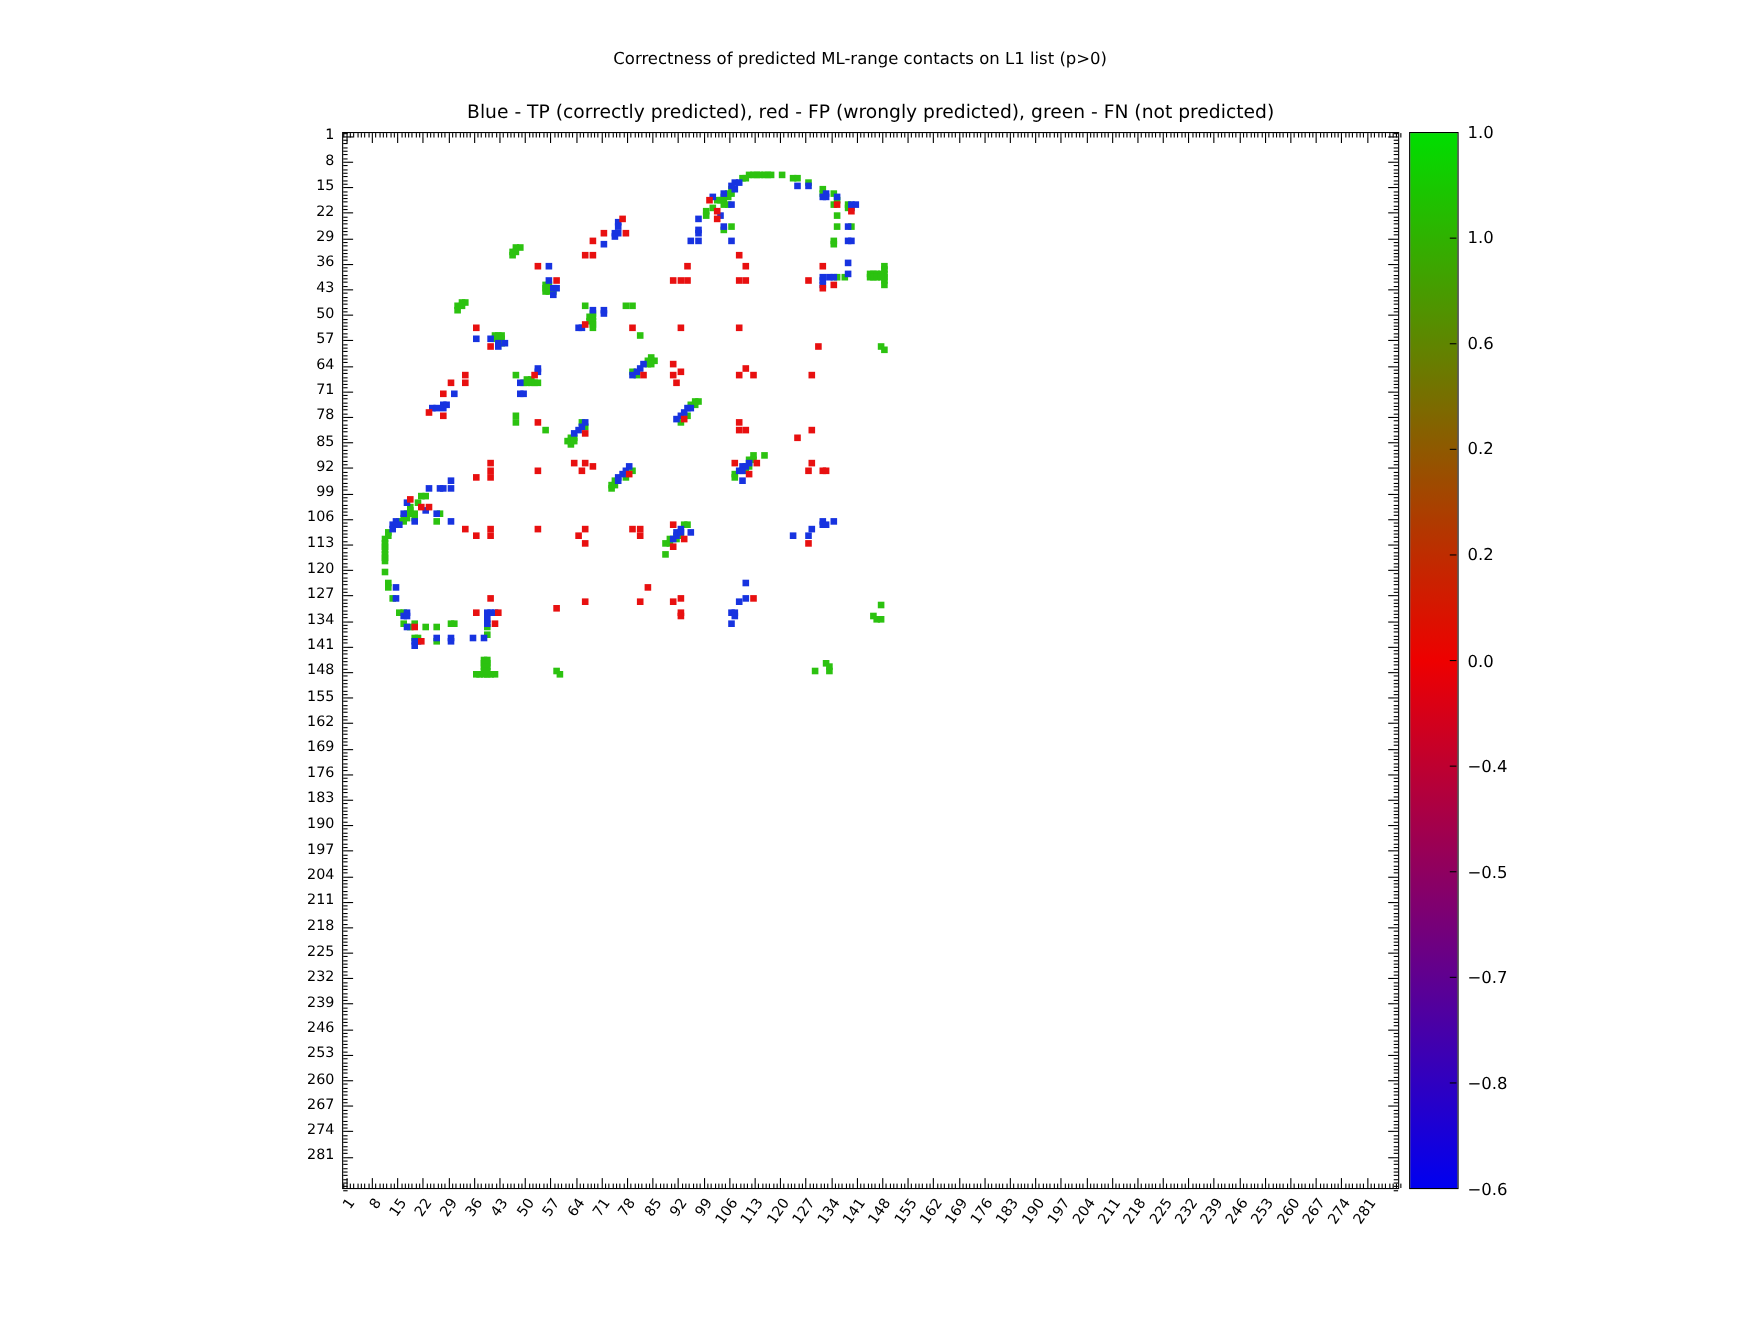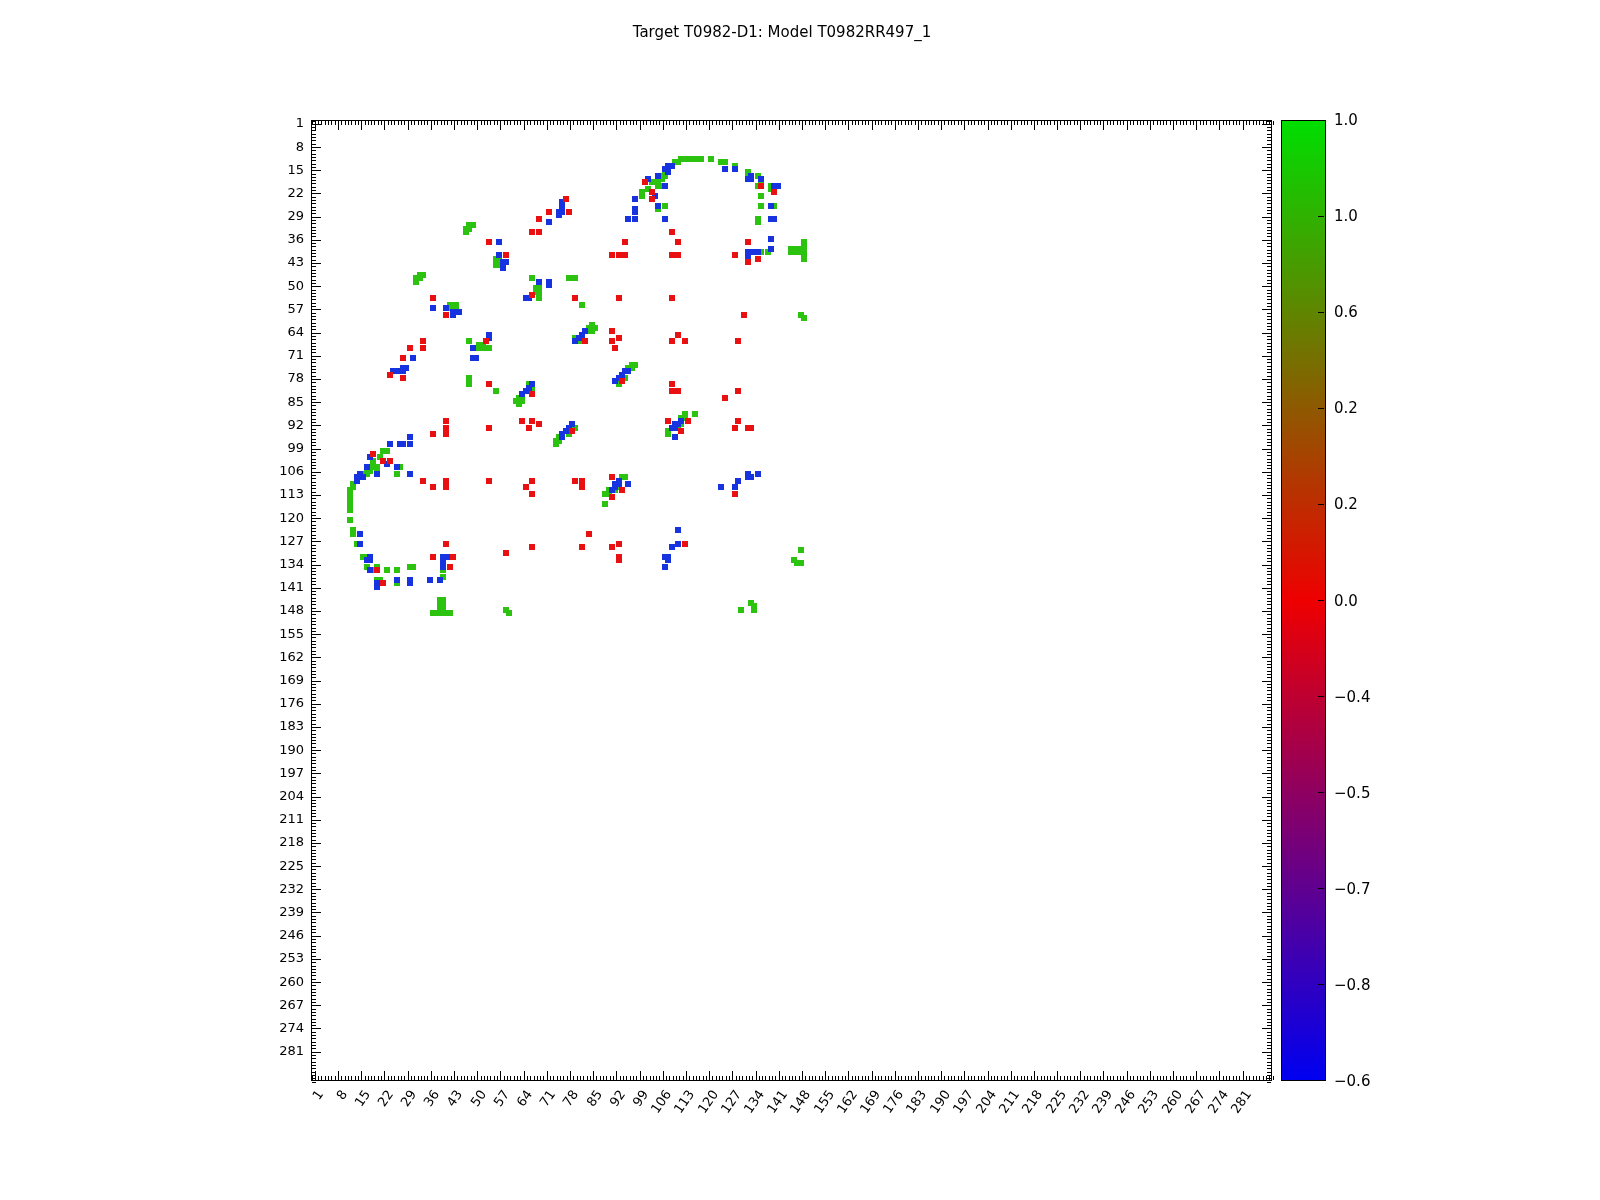--- a/index.html
+++ b/index.html
@@ -19,21 +19,22 @@
         transform-origin:100% 0;transform:rotate(-55deg);}
   #cbar{position:absolute;left:1281px;top:120px;width:45px;height:961px;
         border:1px solid #000;box-sizing:border-box;}
   .cblab{position:absolute;left:1334px;width:60px;font-size:15px;height:18px;line-height:18px;}
   .cbtick{position:absolute;background:#000;height:1px;width:6px;}
 </style>
 </head>
 <body>
 
 <div id="page">
-  <div class="suptitle" id="sup1">Target T0982-D1: Model T0982RR497_1</div>
+  <div class="suptitle" id="sup2">Correctness of predicted ML-range contacts on L1 list (p&gt;0)</div>
+  <div id="axtitle">Blue - TP (correctly predicted), red - FP (wrongly predicted), green - FN (not predicted)</div>
 
   <div id="plotbox">
     <div id="cells">
         <div class="cell" style="left: 366.488px; top: 35.1086px; background: rgb(44, 194, 16);"></div>
         <div class="cell" style="left: 35.1086px; top: 366.488px; background: rgb(44, 194, 16);"></div>
         <div class="cell" style="left: 369.802px; top: 35.1086px; background: rgb(44, 194, 16);"></div>
         <div class="cell" style="left: 35.1086px; top: 369.802px; background: rgb(44, 194, 16);"></div>
         <div class="cell" style="left: 373.116px; top: 35.1086px; background: rgb(44, 194, 16);"></div>
         <div class="cell" style="left: 35.1086px; top: 373.116px; background: rgb(44, 194, 16);"></div>
         <div class="cell" style="left: 376.429px; top: 35.1086px; background: rgb(44, 194, 16);"></div>

